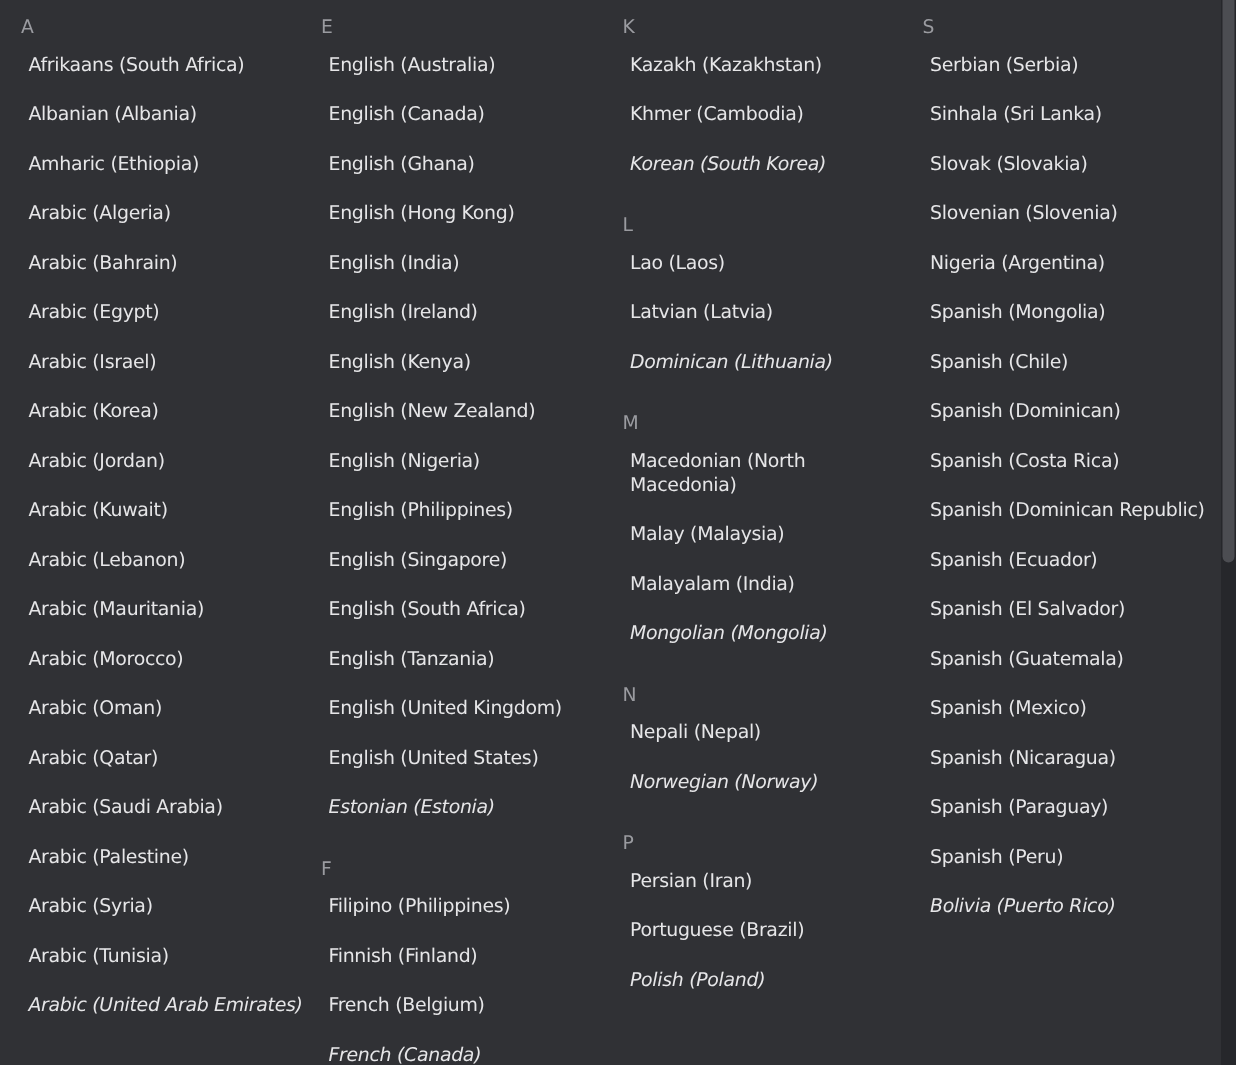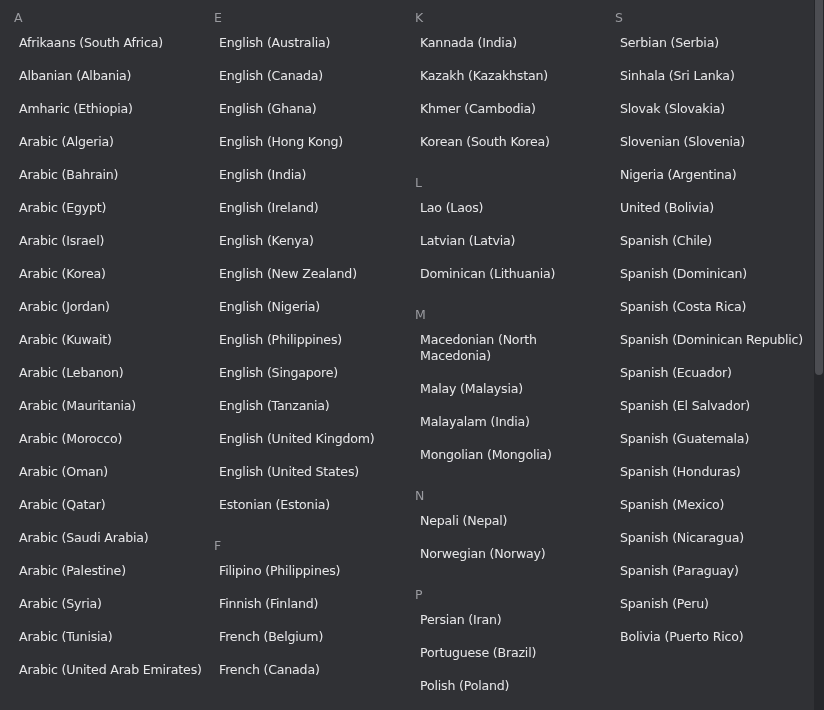--- a/index.html
+++ b/index.html
@@ -16,21 +16,21 @@
     color:#9a9ba0; font-size:12.5px; height:14px; line-height:14px;
     padding-left:0; margin-top:11px; margin-bottom:10px;
   }
   .group:first-child .group-header { margin-top:11px; }
   .group + .group .group-header { margin-top:26px; }
   .item {
     color:#e6e6e8; font-size:12.6px; line-height:16px;
     padding-left:5px; min-height:16px; margin-bottom:17px;
     cursor:pointer; letter-spacing:-0.2px;
   }
-  .item:last-child { margin-bottom:0; }
+  .item:last-child { margin-bottom:0;font-style:italic; }
   .scrollbar-track {
     position:absolute; left:814px; top:0; width:10px; height:710px; background:#26272b;
   }
   .scrollbar-thumb {
     position:absolute; left:815px; top:0; width:8px; height:375px;
     background:#4c4d52; border-radius:0 0 4px 4px;
   }
 </style>
 </head>
 <body>
@@ -71,41 +71,41 @@
           <div class="item">English (Canada)</div>
           <div class="item">English (Ghana)</div>
           <div class="item">English (Hong Kong)</div>
           <div class="item">English (India)</div>
           <div class="item">English (Ireland)</div>
           <div class="item">English (Kenya)</div>
           <div class="item">English (New Zealand)</div>
           <div class="item">English (Nigeria)</div>
           <div class="item">English (Philippines)</div>
           <div class="item">English (Singapore)</div>
+          <div class="item">English (South Africa)</div>
           <div class="item">English (Tanzania)</div>
           <div class="item">English (United Kingdom)</div>
           <div class="item">English (United States)</div>
           <div class="item">Estonian (Estonia)</div>
         </div>
       </div>
       <div class="group">
         <div class="group-header">F</div>
         <div>
           <div class="item">Filipino (Philippines)</div>
           <div class="item">Finnish (Finland)</div>
           <div class="item">French (Belgium)</div>
           <div class="item">French (Canada)</div>
         </div>
       </div>
     </div>
     <div class="col" style="left: 415px;">
       <div class="group">
         <div class="group-header">K</div>
         <div>
-          <div class="item">Kannada (India)</div>
           <div class="item">Kazakh (Kazakhstan)</div>
           <div class="item">Khmer (Cambodia)</div>
           <div class="item">Korean (South Korea)</div>
         </div>
       </div>
       <div class="group">
         <div class="group-header">L</div>
         <div>
           <div class="item">Lao (Laos)</div>
           <div class="item">Latvian (Latvia)</div>
@@ -139,29 +139,28 @@
     </div>
     <div class="col" style="left: 615px;">
       <div class="group">
         <div class="group-header">S</div>
         <div>
           <div class="item">Serbian (Serbia)</div>
           <div class="item">Sinhala (Sri Lanka)</div>
           <div class="item">Slovak (Slovakia)</div>
           <div class="item">Slovenian (Slovenia)</div>
           <div class="item">Nigeria (Argentina)</div>
-          <div class="item">United (Bolivia)</div>
+          <div class="item">Spanish (Mongolia)</div>
           <div class="item">Spanish (Chile)</div>
           <div class="item">Spanish (Dominican)</div>
           <div class="item">Spanish (Costa Rica)</div>
           <div class="item">Spanish (Dominican Republic)</div>
           <div class="item">Spanish (Ecuador)</div>
           <div class="item">Spanish (El Salvador)</div>
           <div class="item">Spanish (Guatemala)</div>
-          <div class="item">Spanish (Honduras)</div>
           <div class="item">Spanish (Mexico)</div>
           <div class="item">Spanish (Nicaragua)</div>
           <div class="item">Spanish (Paraguay)</div>
           <div class="item">Spanish (Peru)</div>
           <div class="item">Bolivia (Puerto Rico)</div>
         </div>
       </div>
     </div>
   </div>
 <div class="scrollbar-track"></div>

